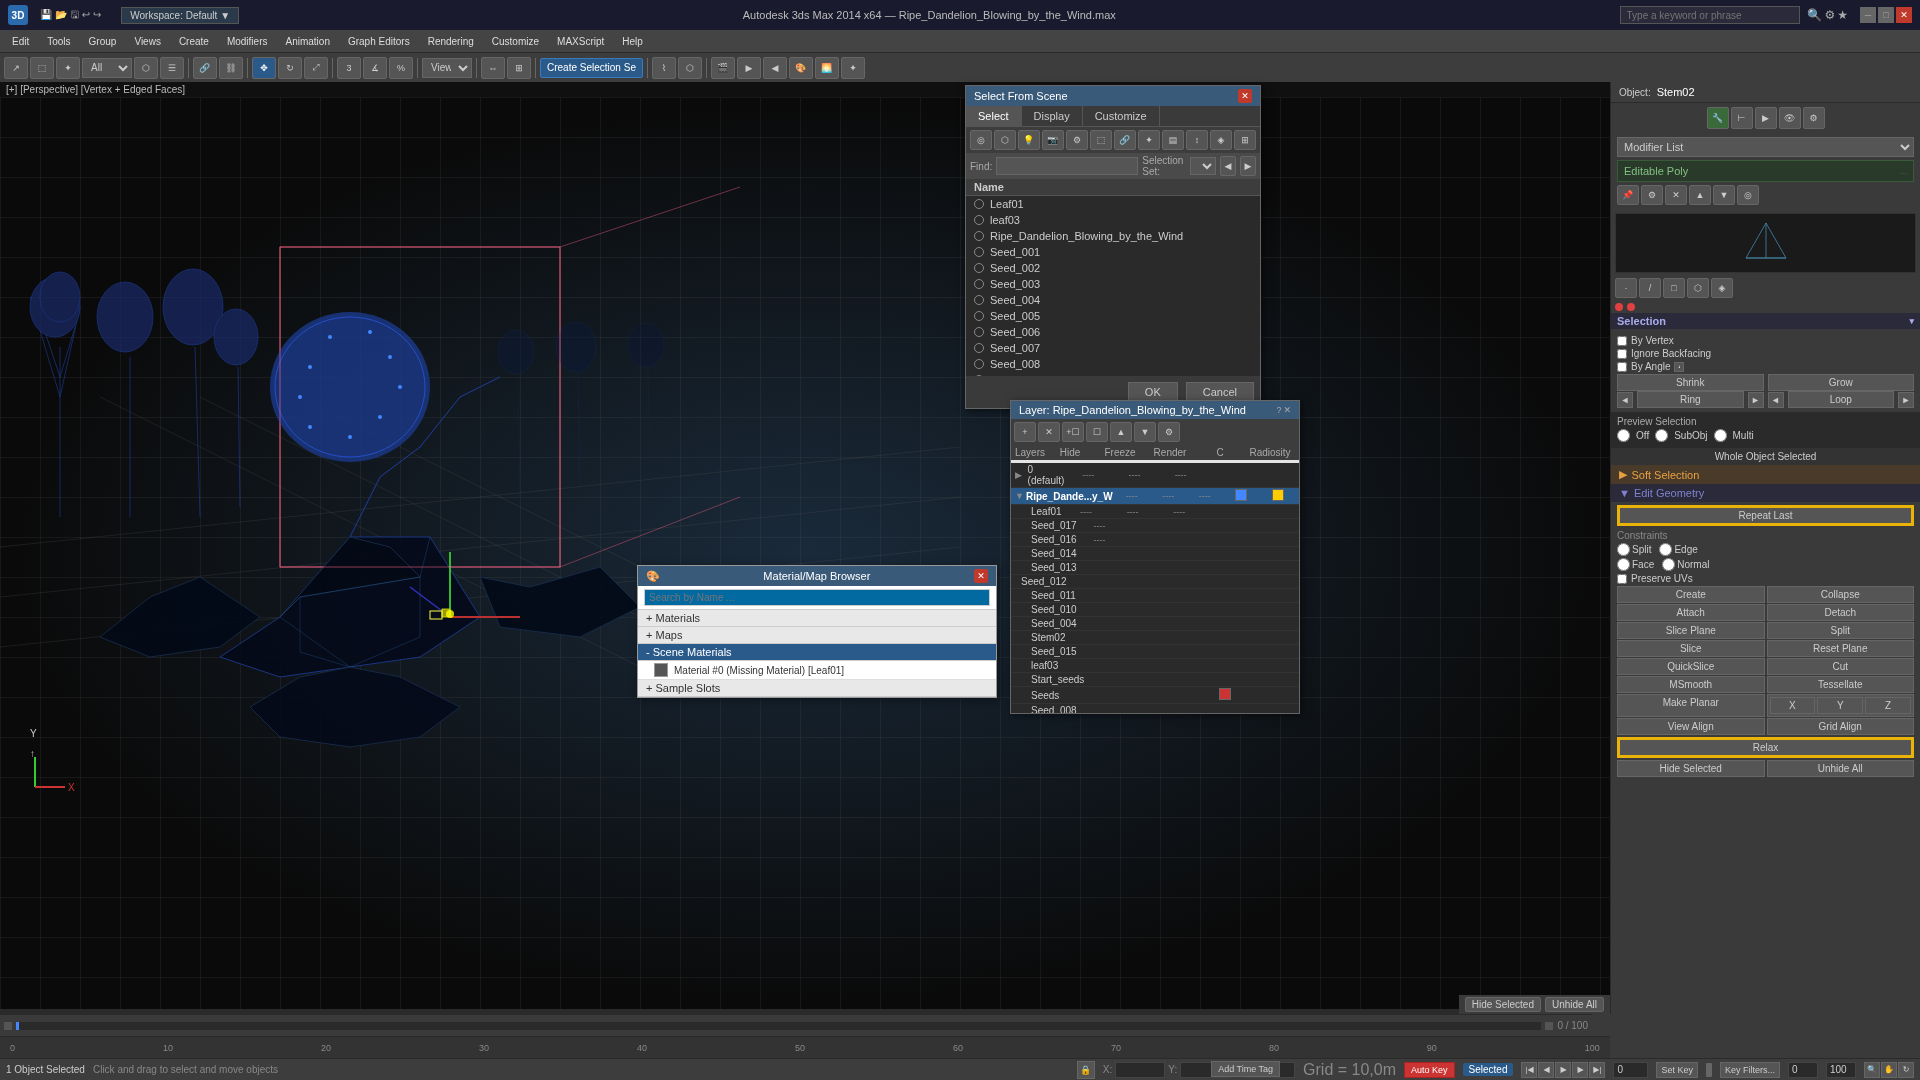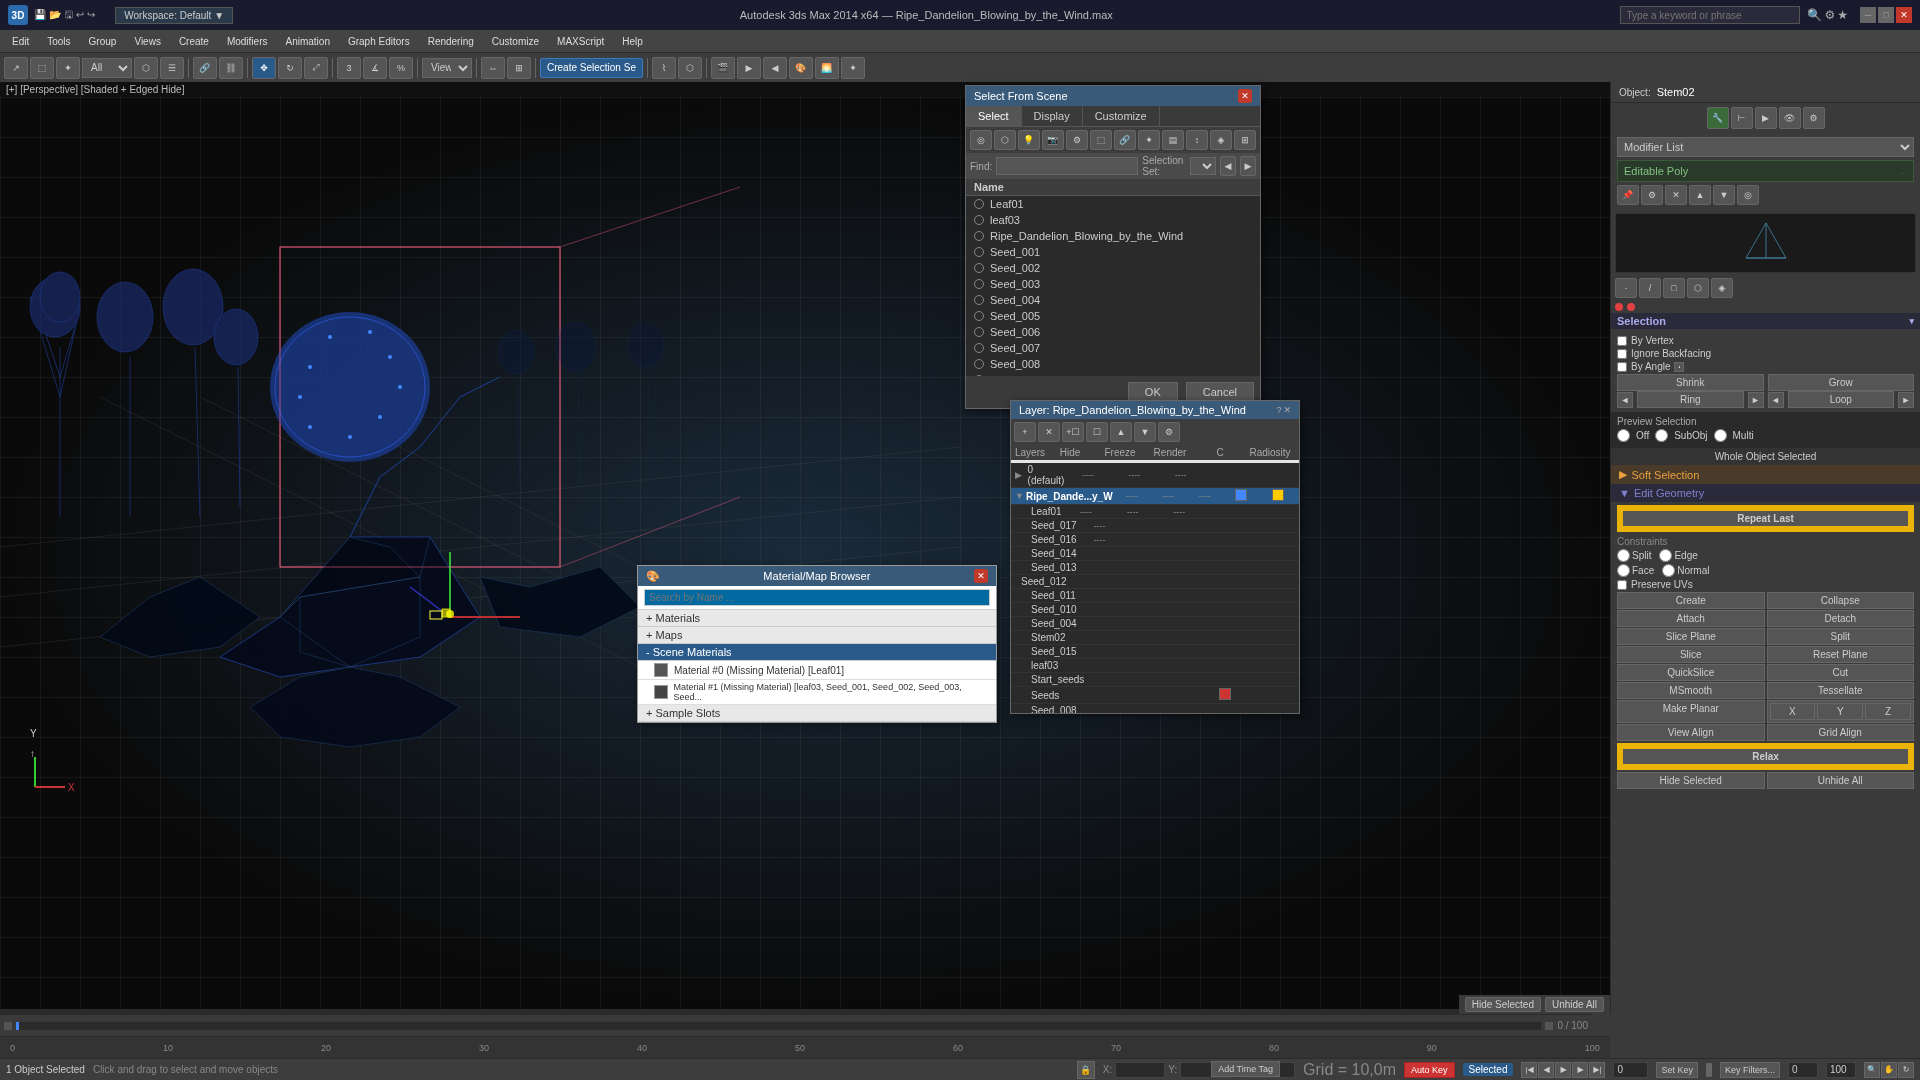--- a/index.html
+++ b/index.html
@@ -22,21 +22,21 @@
       align-items: center;
       padding: 0 8px;
       color: #aaa;
       font-size: 11px;
       position: relative;
     }
     .title-bar .app-icon {
       width: 20px; height: 20px;
       background: #2a6aad;
       border-radius: 3px;
-      margin-right: 6px;
+      margin-right: 12px;
       display: flex; align-items: center; justify-content: center;
       font-weight: bold; color: white; font-size: 10px;
     }
     .title-bar .title-text {
       flex: 1;
       text-align: center;
       font-size: 11px;
       color: #bbb;
     }
     .title-bar .window-controls {
@@ -338,23 +338,23 @@
     .edit-geo-title {
       background: #2a2a3a;
       padding: 3px 8px; font-size: 11px; color: #8080d0;
       display: flex; align-items: center; gap: 4px; cursor: pointer;
     }
     .constraints-row { display: flex; gap: 8px; align-items: center; margin: 2px 0; }
     .c-radio { display: flex; align-items: center; gap: 2px; }
     .c-radio label { font-size: 10px; color: #ccc; }
 
     .btn-full {
-      width: 100%; background: #555; border: 6px solid #eab308;
+      width: 100%; background: #555; border: 3px solid #eab308;
       color: #ccc; font-size: 10px; padding: 2px; cursor: pointer;
-      text-align: center; margin: 1px 0; font-weight: bold;
+      text-align: center; margin: 1px 0;
     }
     .btn-pair { display: flex; gap: 2px; margin: 1px 0; }
     .btn-half {
       flex: 1; background: #555; border: 1px solid #666;
       color: #ccc; font-size: 10px; padding: 2px; cursor: pointer; text-align: center;
     }
 
     
     .dot-red { width: 8px; height: 8px; border-radius: 50%; background: #e04040; }
 
@@ -510,21 +510,21 @@
   <div class="toolbar-btn">◀</div>
   <div class="toolbar-btn">🎨</div>
   <div class="toolbar-btn">🌅</div>
   <div class="toolbar-btn">✦</div>
 </div>
 
 <div style="display:flex; height:calc(1080px - 52px - 30px - 22px - 44px); position:relative;">
 
   <div class="viewport">
     <div class="viewport-header">
-      <span>[+] [Perspective] [Shaded + Edged Hide]</span>
+      <span>[+] [Perspective] [Vertex + Edged Faces]</span>
     </div>
 
     <div class="viewport-stats">
       <div>Total  33 Entities Selected</div>
       <div>
         <span class="label">Polys:</span>
         <span>204 652</span> &nbsp; <span>204 652</span>
       </div>
       <div>
         <span class="label">Verts:</span>
@@ -1113,24 +1113,20 @@
   </div>
 
   <div class="mat-section">+ Materials</div>
   <div class="mat-section">+ Maps</div>
   <div class="mat-section active">- Scene Materials</div>
 
   <div class="mat-item">
     <div class="mat-swatch" style="background:#555;"></div>
     <span>Material #0 (Missing Material) [Leaf01]</span>
   </div>
-  <div class="mat-item">
-    <div class="mat-swatch" style="background:#444;"></div>
-    <span style="font-size:9px;">Material #1 (Missing Material) [leaf03, Seed_001, Seed_002, Seed_003, Seed...</span>
-  </div>
 
   <div class="mat-section">+ Sample Slots</div>
 </div>
 
 <div style="position:absolute;bottom:44px;left:0;right:328px;height:22px;background:#3a3a3a;display:flex;align-items:center;padding:0 4px;gap:4px;border-top:1px solid #2a2a2a;">
   <div style="width:8px;height:8px;background:#555;cursor:pointer;"></div>
   <div style="flex:1;height:8px;background:#2a2a2a;position:relative;cursor:pointer;">
     <div style="position:absolute;left:0;top:0;height:100%;width:3px;background:#4488ff;"></div>
   </div>
   <div style="width:8px;height:8px;background:#555;cursor:pointer;"></div>

